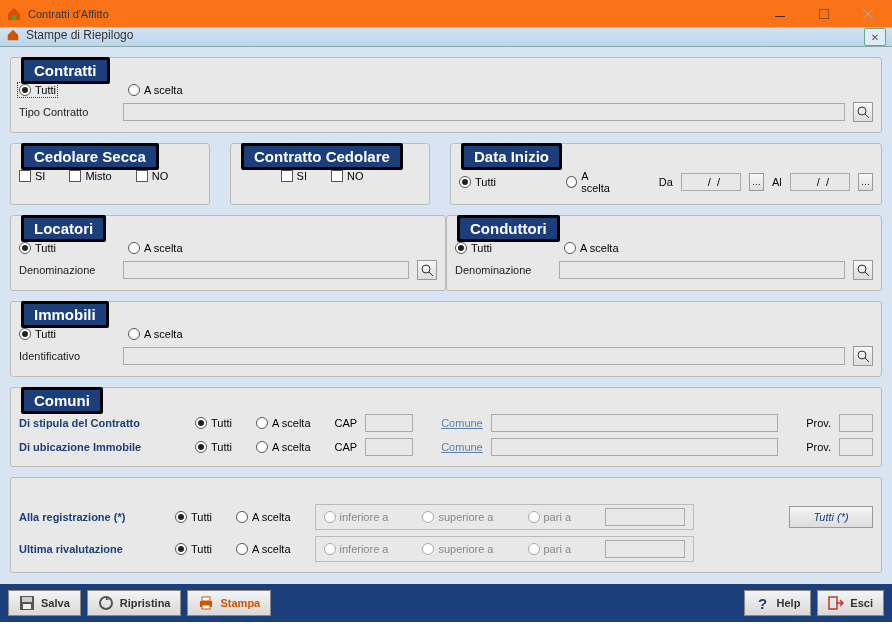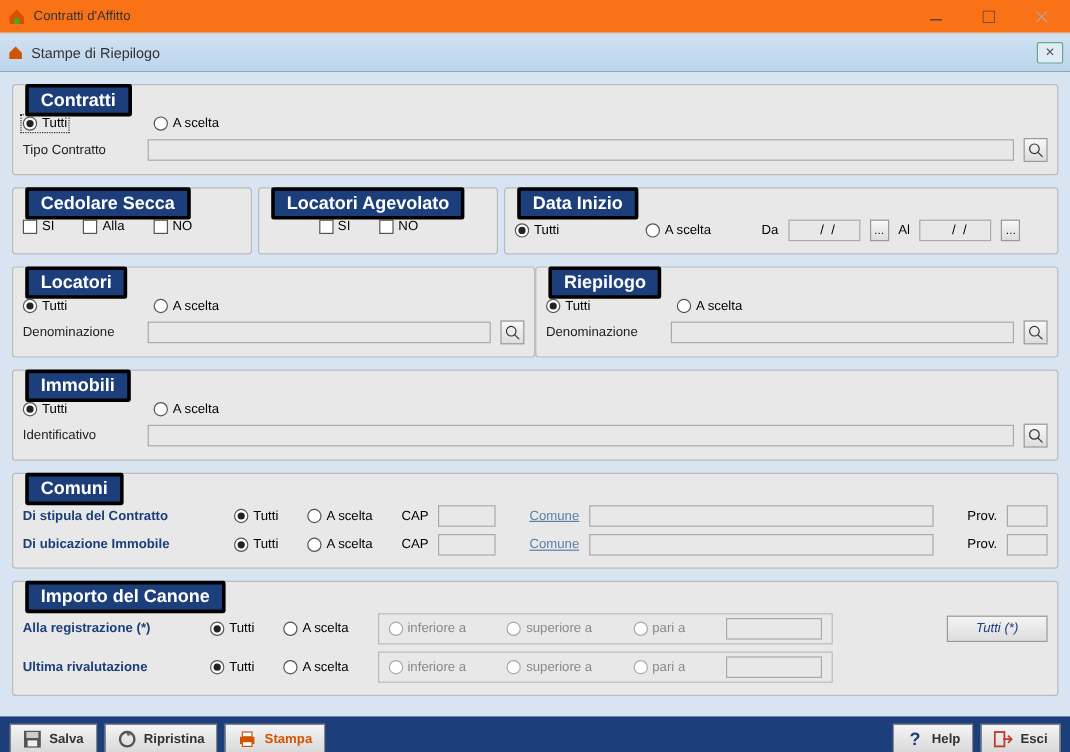--- a/index.html
+++ b/index.html
@@ -4,21 +4,21 @@
 <style>
 * { box-sizing: border-box; margin: 0; padding: 0; font-family: "Segoe UI", Tahoma, sans-serif; font-size: 11px; }
 body { background: #fff; width: 892px; height: 627px; overflow: hidden; }
 
 .titlebar { height: 28px; background: #f97316; display: flex; align-items: center; padding: 0 2px 0 6px; border-bottom: 1px solid #ccc; }
 .titlebar .app-icon { width: 16px; height: 16px; margin-right: 6px; }
 .titlebar .title { flex: 1; color: #333; }
 .titlebar .win-btn { width: 44px; height: 24px; display: flex; align-items: center; justify-content: center; color: #333; }
 .titlebar .win-btn.close { color: #aaa; }
 
-.subheader { height: 32px; background: linear-gradient(#d1e2f2,#bcd5ec); display: flex; align-items: center; padding: 0 6px; border-bottom: 1px solid #8aa; }
+.subheader { height: 19px; background: linear-gradient(#d1e2f2,#bcd5ec); display: flex; align-items: flex-start; padding: 0 6px; border-bottom: 1px solid #8aa; }
 .subheader .app-icon { width: 14px; height: 14px; margin-right: 6px; }
 .subheader .title { flex: 1; color: #333; font-size: 12px; }
 .subheader .close-x { width:22px; height:18px; border:1px solid #6a8; background:#e0ebf5; display:flex; align-items:center; justify-content:center; color:#555; font-size:10px; border-radius:2px; }
 
 .content { background:#d9e4f2; padding:10px 10px 4px 10px; height: calc(627px - 28px - 24px - 38px); overflow:hidden; }
 
 .panel { background:#e8e8e8; border:1px solid #bbb; border-radius:3px; padding:8px 8px 10px 8px; position:relative; margin-bottom:10px; }
 .panel .legend { position:absolute; top:-1px; left:10px; background:#1c3e7a; color:#fff; font-weight:bold; padding:2px 10px; font-size:15px; border-radius:2px; border:3px solid #000000; }
 .panel-body { margin-top:18px; }
 
@@ -35,21 +35,21 @@
 
 .label-fixed { display:inline-block; width:96px; color:#222; }
 .label-blue { color:#1c3e7a; font-weight:bold; }
 .link { color:#5a7fa8; text-decoration:underline; }
 .read-input { background:#e8e8e8; border:1px solid #aaa; height:18px; padding:0 3px; }
 .search-btn { width:20px; height:20px; border:1px solid #999; background:linear-gradient(#f8f8f8,#ddd); display:flex; align-items:center; justify-content:center; cursor:pointer; }
 .small-ell { width:16px; height:18px; border:1px solid #999; background:linear-gradient(#f8f8f8,#ddd); display:flex; align-items:center; justify-content:center; font-size:9px; cursor:pointer; }
 
 .two-col { display:flex; }
 .two-col > .panel { flex:1; }
-.three-col { display:flex; gap:5px; }
+.three-col { display:flex; gap:20px; }
 
 .footer { height:38px; background:#1c3e7a; display:flex; align-items:center; padding:0 8px; gap:6px;text-align:center; }
 .toolbtn { height:26px; padding:0 10px; border:1px solid #888; background:linear-gradient(#f4f4f4,#d8d8d8); display:flex; align-items:center; gap:6px; cursor:pointer; font-weight:bold; color:#333; }
 .toolbtn .ico { width:16px; height:16px; display:flex; align-items:center; justify-content:center; }
 .spacer { flex:1; }
 
 .note-btn { height:22px; width:84px; border:1px solid #999; background:linear-gradient(#f4f4f4,#ddd); display:flex; align-items:center; justify-content:center; font-style:italic; color:#1c3e7a; cursor:pointer;}
 
 svg { display:block; }
 </style>
@@ -125,31 +125,31 @@
     <div class="panel" style="width:200px">
       <div class="legend">Cedolare Secca</div>
       <div class="panel-body">
           <div class="row">
         <span class="check">
               <span class="box"></span>
               <span>SI</span>
             </span>
         <span class="check">
               <span class="box"></span>
-              <span>Alla</span>
+              <span>Misto</span>
             </span>
         <span class="check">
               <span class="box"></span>
               <span>NO</span>
             </span>
       </div>
         </div>
     </div>
     <div class="panel" style="width:200px">
-      <div class="legend">Locatori Agevolato</div>
+      <div class="legend">Contratto Cedolare</div>
       <div class="panel-body">
           <div class="row" style="justify-content:center">
         <span class="check">
               <span class="box"></span>
               <span>SI</span>
             </span>
         <span class="check">
               <span class="box"></span>
               <span>NO</span>
             </span>
@@ -202,21 +202,21 @@
           <div class="search-btn">
               <svg width="12" height="12">
                 <circle cx="5" cy="5" r="4" fill="none" stroke="#333"></circle>
                 <line x1="8" y1="8" x2="12" y2="12" stroke="#333"></line>
               </svg>
             </div>
         </div>
       </div>
     </div>
     <div class="panel">
-      <div class="legend">Riepilogo</div>
+      <div class="legend">Conduttori</div>
       <div class="panel-body">
         <div class="row">
           <span class="radio sel">
               <span class="dot"></span>
               <span>Tutti</span>
             </span>
           <span style="width:40px"></span>
           <span class="radio">
               <span class="dot"></span>
               <span>A scelta</span>
@@ -301,21 +301,20 @@
         <span class="link">Comune</span>
         <input class="read-input" style="flex: 1 1 0%;" readonly="">
         <span style="width:12px"></span>
         <span>Prov.</span>
         <input class="read-input" style="width: 34px;" readonly="">
       </div>
     </div>
   </div>
 
   <div class="panel">
-    <div class="legend">Importo del Canone</div>
     <div class="panel-body">
       <div class="row">
         <span class="label-blue" style="width:148px">Alla registrazione (*)</span>
         <span class="radio sel">
             <span class="dot"></span>
             <span>Tutti</span>
           </span>
         <span class="radio">
             <span class="dot"></span>
             <span>A scelta</span>

